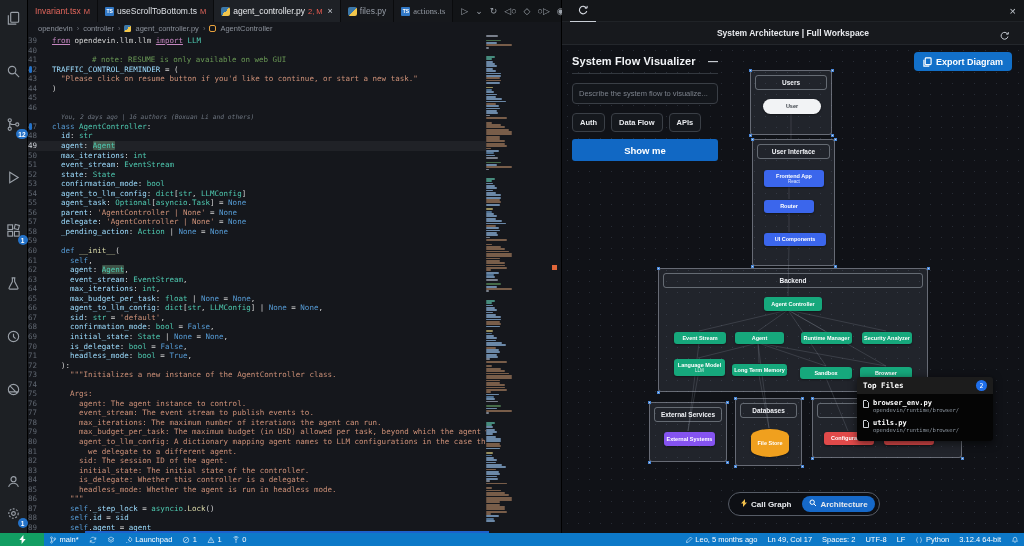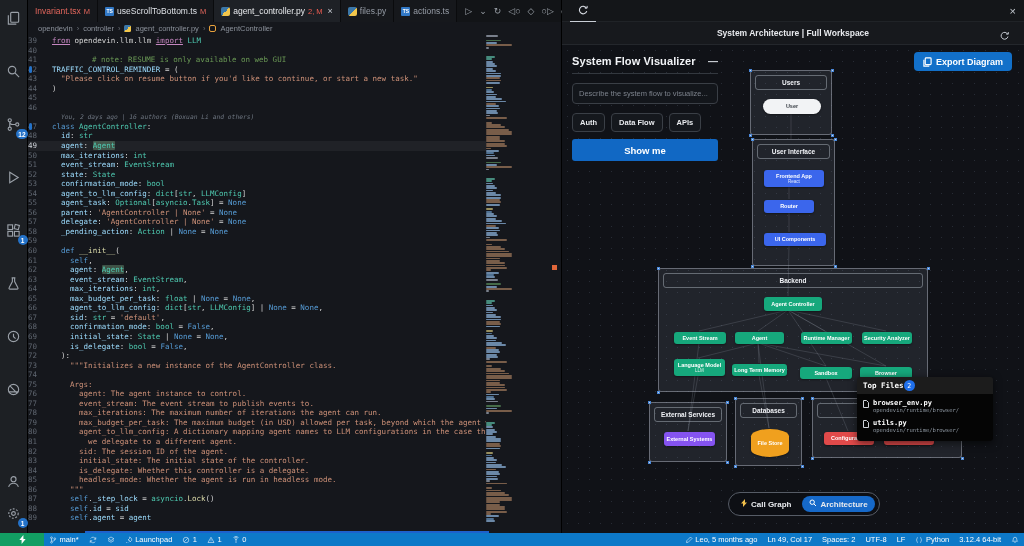--- a/index.html
+++ b/index.html
@@ -82,21 +82,21 @@
   .ghead { margin:4px; border:1px solid rgba(170,177,188,0.5); border-radius:3px; text-align:center; font-size:6.5px; font-weight:bold; color:#f0f2f6; padding:3px 0; }
   .handle { position:absolute; width:3px; height:3px; background:#cfd6df; border:0.5px solid #4a88d8; }
   .node { position:absolute; border-radius:3px; color:#fff; font-weight:bold; font-size:5.5px; display:flex; flex-direction:column; align-items:center; justify-content:center; text-align:center; line-height:1.15; box-shadow:0 1px 2px rgba(0,0,0,.4); }
   .node .sub { font-size:4.5px; font-weight:normal; opacity:.85; }
   .n-blue{background:#3b66ec;} .n-green{background:#16a87c;} .n-purple{background:#8553f0;}
   .n-red{background:#e14a4a;} 
   .n-pill{background:#f2f3f5; color:#3a3f46; border-radius:8px;}
   .n-cyl{background:#f0a01e; border-radius:50%/26%; color:#fff;}
 
   #tooltip { position:absolute; width:136px; border-radius:3px; overflow:hidden; font-family:"DejaVu Sans Mono", monospace; box-shadow:0 2px 8px rgba(0,0,0,.6); }
-  #tt-head { background:#1c1c1c; display:flex; align-items:center; justify-content:flex-start; padding:3px 6px; }
+  #tt-head { background:#1c1c1c; display:flex; align-items:center; justify-content:space-between; padding:3px 6px; }
   #tt-title { color:#fff; font-size:7.5px; font-weight:bold; }
   #tt-badge { width:11px; height:11px; border-radius:50%; background:#1f6feb; color:#fff; font-size:6.5px; display:flex; align-items:center; justify-content:center; }
   #tt-body { background:#050505; padding:2px 6px 4px; }
   .tt-file { display:flex; gap:4px; padding:2.5px 0; }
   .tt-file svg { width:6px; height:8px; stroke:#cfd4da; fill:none; stroke-width:1; margin-top:1px; }
   .tt-name { color:#fff; font-size:7px; font-weight:bold; line-height:1.2; }
   .tt-path { color:#8b949e; font-size:5.5px; line-height:1.3; }
 
   #toggle { position:absolute; display:flex; align-items:center; gap:4px; background:#0d0f14; border:1px solid #565c66; border-radius:14px; padding:3px 4px; }
   .tg-opt { display:flex; align-items:center; gap:3px; font-size:8px; font-weight:bold; color:#e8eaee; padding:3px 7px; border-radius:11px; }
@@ -202,21 +202,21 @@
               <span style="color: rgb(232, 234, 237);">agent_controller.py</span>
               <span class="badge" style="color: rgb(242, 93, 82);">2, M</span>
               <span class="close">×</span>
             </div>
             <div class="tab">
               <span class="ticon-py"></span>
               <span style="color: rgb(150, 156, 166);">files.py</span>
             </div>
             <div class="tab">
               <span class="ticon-ts">TS</span>
-              <span style="color: rgb(150, 156, 166);">actions.ts</span>
+              <span style="color: rgb(150, 156, 166); font-family: Liberation Serif, serif;">actions.ts</span>
             </div>
           </div>
         <div id="tab-actions">
             <span>▷</span>
             <span>⌄</span>
             <span>↻</span>
             <span>◁○</span>
             <span>◇</span>
             <span>○▷</span>
             <span>◉</span>
@@ -263,20 +263,21 @@
             <div class="row"><span class="ln">61</span><span class="lc"><span class="tk-w">    </span><span class="tk-d">self</span><span class="tk-w">,</span></span></div>
             <div class="row"><span class="ln">62</span><span class="lc"><span class="tk-w">    </span><span class="tk-v">agent</span><span class="tk-w">: </span><span class="tk-h">Agent</span><span class="tk-w">,</span></span></div>
             <div class="row"><span class="ln">63</span><span class="lc"><span class="tk-w">    </span><span class="tk-v">event_stream</span><span class="tk-w">: </span><span class="tk-t">EventStream</span><span class="tk-w">,</span></span></div>
             <div class="row"><span class="ln">64</span><span class="lc"><span class="tk-w">    </span><span class="tk-v">max_iterations</span><span class="tk-w">: </span><span class="tk-t">int</span><span class="tk-w">,</span></span></div>
             <div class="row"><span class="ln">65</span><span class="lc"><span class="tk-w">    </span><span class="tk-v">max_budget_per_task</span><span class="tk-w">: </span><span class="tk-t">float</span><span class="tk-w"> | </span><span class="tk-d">None</span><span class="tk-w"> = </span><span class="tk-d">None</span><span class="tk-w">,</span></span></div>
             <div class="row"><span class="ln">66</span><span class="lc"><span class="tk-w">    </span><span class="tk-v">agent_to_llm_config</span><span class="tk-w">: </span><span class="tk-t">dict</span><span class="tk-w">[</span><span class="tk-t">str</span><span class="tk-w">, </span><span class="tk-t">LLMConfig</span><span class="tk-w">] | </span><span class="tk-d">None</span><span class="tk-w"> = </span><span class="tk-d">None</span><span class="tk-w">,</span></span></div>
             <div class="row"><span class="ln">67</span><span class="lc"><span class="tk-w">    </span><span class="tk-v">sid</span><span class="tk-w">: </span><span class="tk-t">str</span><span class="tk-w"> = </span><span class="tk-s">'default'</span><span class="tk-w">,</span></span></div>
             <div class="row"><span class="ln">68</span><span class="lc"><span class="tk-w">    </span><span class="tk-v">confirmation_mode</span><span class="tk-w">: </span><span class="tk-t">bool</span><span class="tk-w"> = </span><span class="tk-d">False</span><span class="tk-w">,</span></span></div>
             <div class="row"><span class="ln">69</span><span class="lc"><span class="tk-w">    </span><span class="tk-v">initial_state</span><span class="tk-w">: </span><span class="tk-t">State</span><span class="tk-w"> | </span><span class="tk-d">None</span><span class="tk-w"> = </span><span class="tk-d">None</span><span class="tk-w">,</span></span></div>
             <div class="row"><span class="ln">70</span><span class="lc"><span class="tk-w">    </span><span class="tk-v">is_delegate</span><span class="tk-w">: </span><span class="tk-t">bool</span><span class="tk-w"> = </span><span class="tk-d">False</span><span class="tk-w">,</span></span></div>
+            <div class="row"><span class="ln">71</span><span class="lc"><span class="tk-w">    </span><span class="tk-v">headless_mode</span><span class="tk-w">: </span><span class="tk-t">bool</span><span class="tk-w"> = </span><span class="tk-d">True</span><span class="tk-w">,</span></span></div>
             <div class="row"><span class="ln">72</span><span class="lc"><span class="tk-w">  ):</span></span></div>
             <div class="row"><span class="ln">73</span><span class="lc"><span class="tk-s">    """Initializes a new instance of the AgentController class.</span></span></div>
             <div class="row"><span class="ln">74</span><span class="lc"></span></div>
             <div class="row"><span class="ln">75</span><span class="lc"><span class="tk-s">    Args:</span></span></div>
             <div class="row"><span class="ln">76</span><span class="lc"><span class="tk-s">      agent: The agent instance to control.</span></span></div>
             <div class="row"><span class="ln">77</span><span class="lc"><span class="tk-s">      event_stream: The event stream to publish events to.</span></span></div>
             <div class="row"><span class="ln">78</span><span class="lc"><span class="tk-s">      max_iterations: The maximum number of iterations the agent can run.</span></span></div>
             <div class="row"><span class="ln">79</span><span class="lc"><span class="tk-s">      max_budget_per_task: The maximum budget (in USD) allowed per task, beyond which the agent will stop.</span></span></div>
             <div class="row"><span class="ln">80</span><span class="lc"><span class="tk-s">      agent_to_llm_config: A dictionary mapping agent names to LLM configurations in the case that</span></span></div>
             <div class="row"><span class="ln">81</span><span class="lc"><span class="tk-s">        we delegate to a different agent.</span></span></div>

